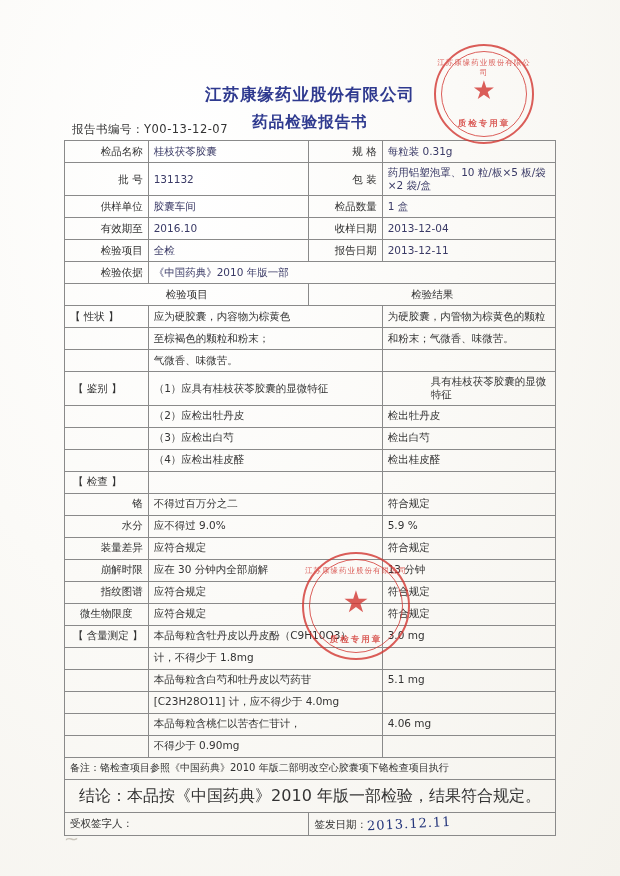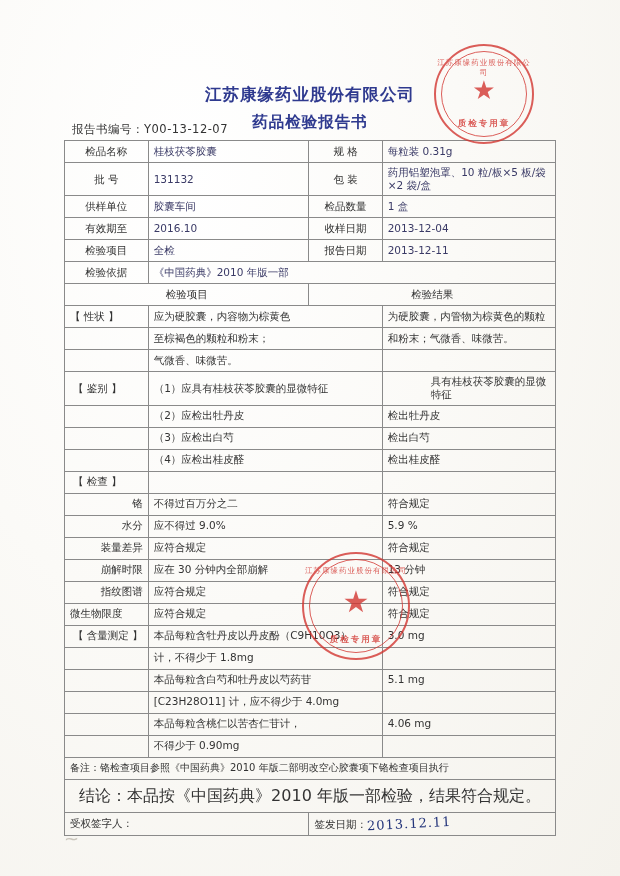--- a/index.html
+++ b/index.html
@@ -40,21 +40,21 @@
     font-size:10.5px;
     color:#333;
   }
   table.main td{
     border:1px solid #8a8a8a;
     padding:3px 5px;
     height:15px;
     vertical-align:middle;
     line-height:1.25;
   }
-  .lbl{width:66px;text-align:center;white-space:nowrap;}
+  .lbl{width:66px;text-align:right;white-space:nowrap;}
   .val{padding-left:7px;}
   .v-hand{color:#3a3a66;}
   .hdr-cell{text-align:center;font-size:10.5px;}
   .sect{white-space:nowrap;}
   .cellpad{padding-left:10px;}
   .res{padding-left:14px;}
   .note{font-size:10px;padding-left:6px;line-height:1.4;}
   .concl{font-size:16px;padding-left:6px;text-align:center;}
   .sign-row td{height:38px;}
   .sign-lbl{font-size:10.5px;padding-left:6px;vertical-align:top;padding-top:5px;}
@@ -211,21 +211,21 @@
           <td class="sect" style="width: 66px; text-align: right; padding-left: 2px;">崩解时限</td>
           <td colspan="2" class="cellpad">应在 30 分钟内全部崩解</td>
           <td class="res" style="width: 140px;">13 分钟</td>
         </tr>
         <tr>
           <td class="sect" style="width: 66px; text-align: right; padding-left: 5px;">指纹图谱</td>
           <td colspan="2" class="cellpad">应符合规定</td>
           <td class="res" style="width: 140px;">符合规定</td>
         </tr>
         <tr>
-          <td class="sect" style="width: 66px; text-align: left; padding-left: 5px;">微生物限度</td>
+          <td class="sect" style="width: 66px; text-align: center; padding-left: 5px;">微生物限度</td>
           <td colspan="2" class="cellpad">应符合规定</td>
           <td class="res" style="width: 140px;">符合规定</td>
         </tr>
         <tr>
           <td class="sect" style="width: 66px; text-align: left; padding-left: 8px;">【 含量测定 】</td>
           <td colspan="2" class="cellpad">本品每粒含牡丹皮以丹皮酚（C9H10O3）</td>
           <td class="res" style="width: 140px;">3.0 mg</td>
         </tr>
         <tr>
           <td class="sect" style="width: 66px; text-align: right; padding-left: 5px;"></td>

